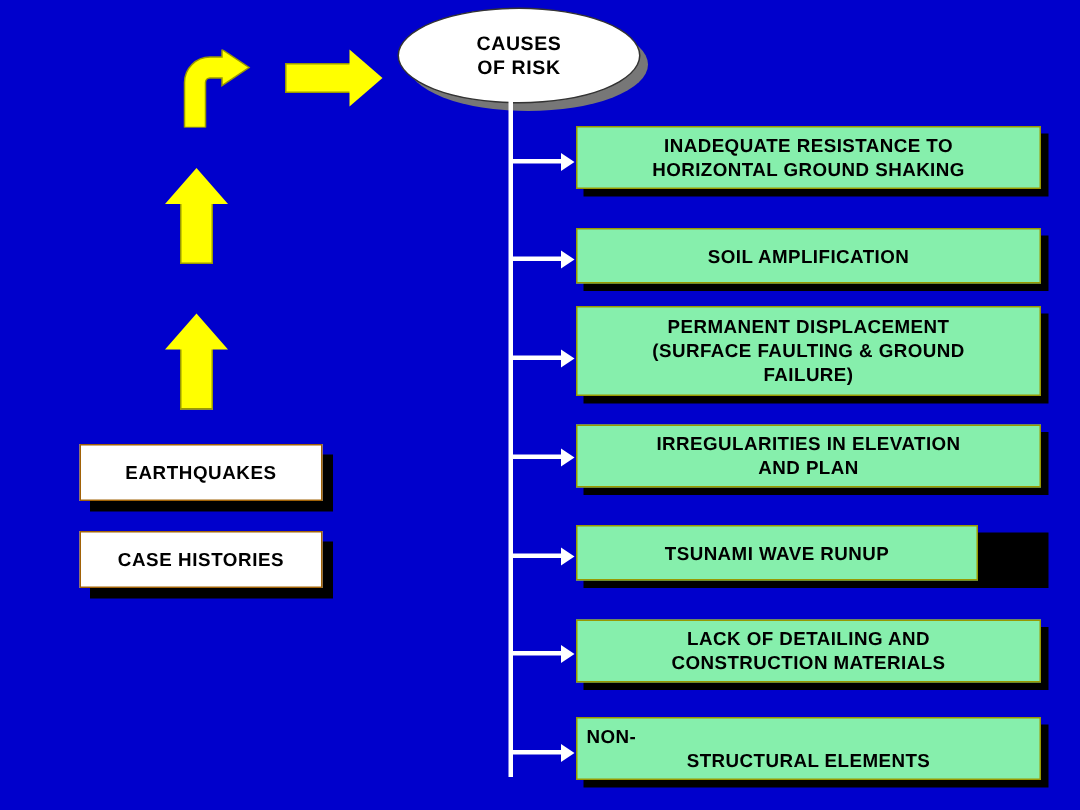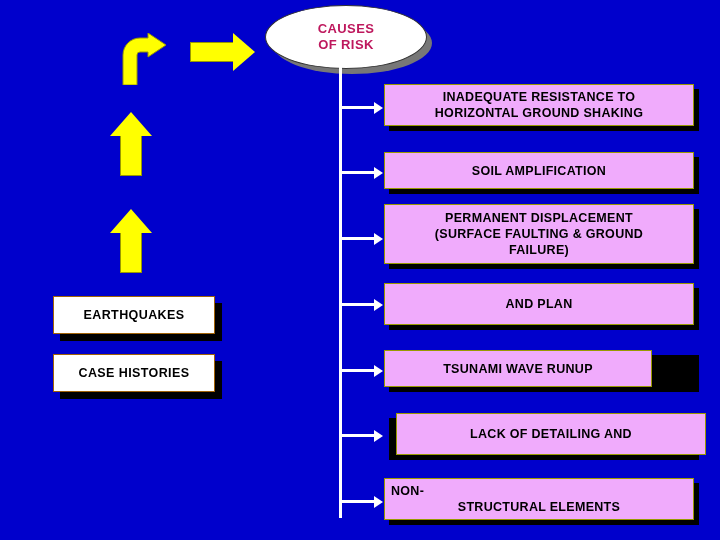--- a/index.html
+++ b/index.html
@@ -38,35 +38,35 @@
     height: 62px;
     background: #ffffff;
     border: 1px solid #333333;
     border-radius: 50%;
     display: flex;
     align-items: center;
     justify-content: center;
     text-align: center;
   }
   .ellipse-text {
-    color: #be185d;
+    color: #000000;
     font-size: 13px;
     font-weight: bold;
     line-height: 16px;
     letter-spacing: 0.4px;
   }
 
   
   .ybox-shadow {
     position: absolute;
     background: #000000;
   }
   .ybox {
     position: absolute;
-    background: #f0abfc;
+    background: #86efac;
     border: 1px solid #999900;
     display: flex;
     align-items: center;
     justify-content: center;
     box-sizing: border-box;
     padding: 2px 6px;
   }
   .ybox-text {
     color: #000000;
     font-size: 12.5px;
@@ -244,35 +244,37 @@
     <div class="ybox-text">
       <div>PERMANENT  DISPLACEMENT</div>
       <div>(SURFACE  FAULTING  &amp;  GROUND</div>
       <div>FAILURE)</div>
     </div>
   </div>
 
   <div class="ybox-shadow" style="left:389px; top:288px; width:310px; height:42px;"></div>
   <div class="ybox" style="left:384px; top:283px; width:310px; height:42px;">
     <div class="ybox-text">
+      <div>IRREGULARITIES  IN  ELEVATION</div>
       <div>AND  PLAN</div>
     </div>
   </div>
 
   <div class="ybox-shadow" style="left:389px; top:355px; width:310px; height:37px;"></div>
   <div class="ybox" style="left:384px; top:350px; width:268px; height:37px;">
     <div class="ybox-text">
       <div>TSUNAMI  WAVE  RUNUP</div>
     </div>
   </div>
 
   <div class="ybox-shadow" style="left:389px; top:418px; width:310px; height:42px;"></div>
-  <div class="ybox" style="left:396px; top:413px; width:310px; height:42px;">
+  <div class="ybox" style="left:384px; top:413px; width:310px; height:42px;">
     <div class="ybox-text">
       <div>LACK OF DETAILING AND</div>
+      <div>CONSTRUCTION MATERIALS</div>
     </div>
   </div>
 
   <div class="ybox-shadow" style="left:389px; top:483px; width:310px; height:42px;"></div>
   <div class="ybox" style="left:384px; top:478px; width:310px; height:42px;">
     <div class="ybox-text spread">
       <div class="spread-line">
         <span>NON-</span>
       </div>
       <div>STRUCTURAL  ELEMENTS</div>

